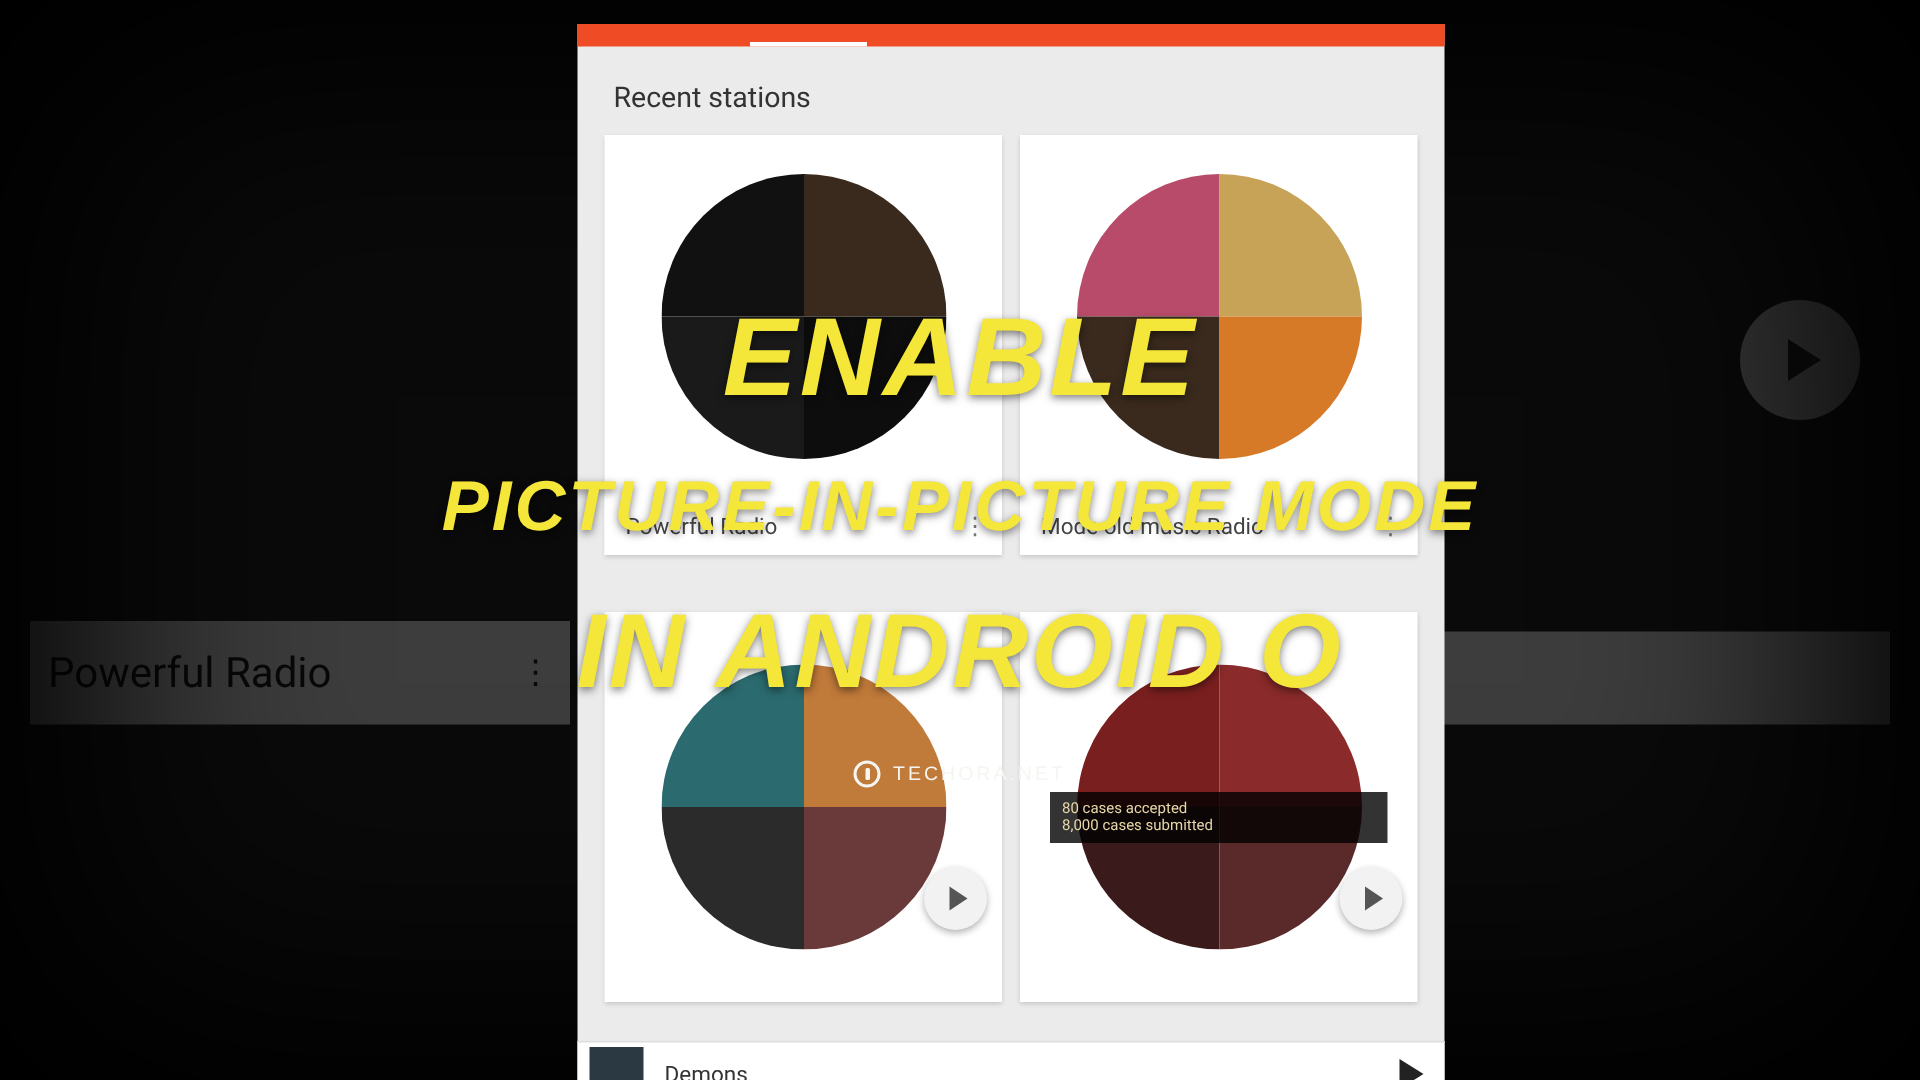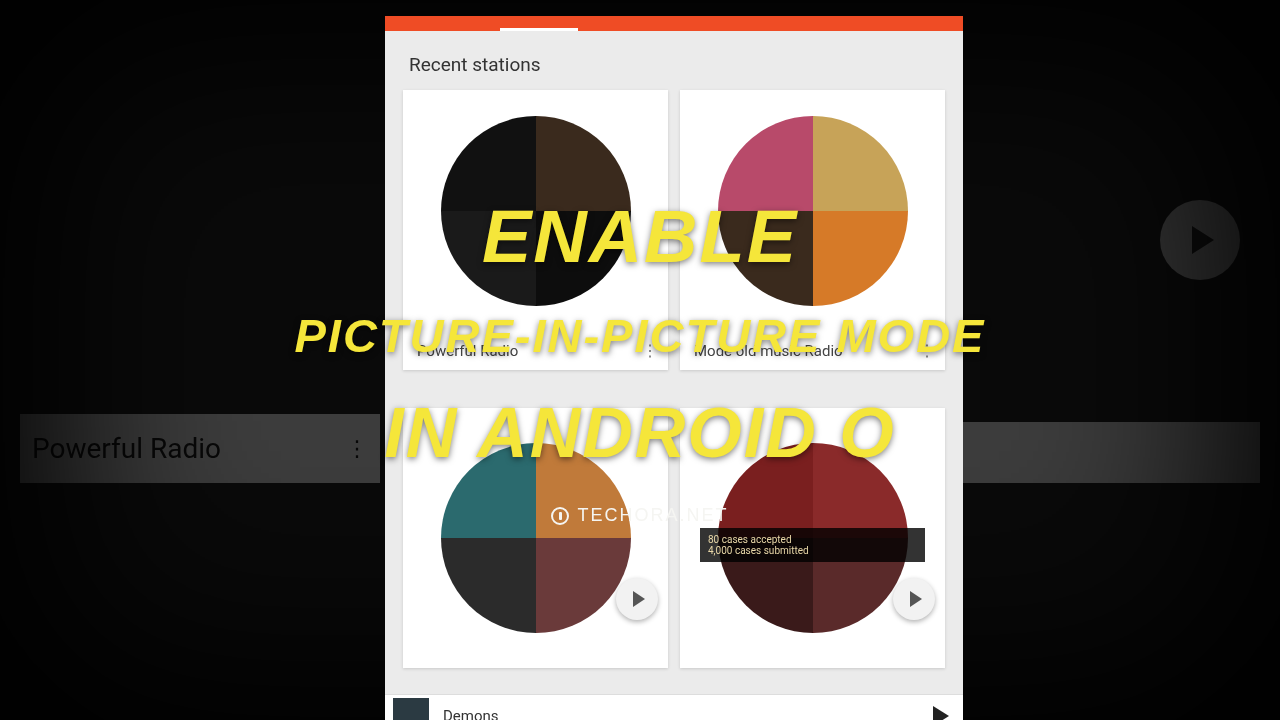--- a/index.html
+++ b/index.html
@@ -152,21 +152,21 @@
     text-transform: uppercase;
     text-shadow: 0 2px 6px rgba(0,0,0,0.5);
     font-style: italic;
   }
   .h1 { font-size: 74px; margin-bottom: 30px; }
   .h2 { font-size: 47px; margin-bottom: 30px; }
   .h3 { font-size: 70px; }
   .site {
     margin-top: 32px;
     color: #f5f5f2;
-    font-size: 18px;
+    font-size: 13px;
     letter-spacing: 2px;
     font-family: Arial, sans-serif;
     display: flex; align-items: center; gap: 8px;
   }
   .site-ico {
     width: 18px; height: 18px; border: 2px solid #f5f5f2; border-radius: 50%;
     position: relative;
   }
   .site-ico::after { content: ""; position: absolute; left: 6px; top: 3px; width: 3px; height: 8px; background: #f5f5f2; border-radius: 1px; }
 </style>
@@ -248,21 +248,21 @@
     <div class="station" style="height:260px">
       <div class="station-art">
         <div class="circle">
           <div class="q" style="background:#7a1f1f"></div>
           <div class="q" style="background:#8a2a2a"></div>
           <div class="q" style="background:#3a1a1a"></div>
           <div class="q" style="background:#5a2a2a"></div>
         </div>
         <div style="position:absolute;left:20px;right:20px;top:120px;background:rgba(0,0,0,0.8);padding:6px 8px;font-size:10px;color:#e8d7a8;text-align:left">
           <div>80 cases accepted</div>
-          <div>4,000 cases submitted</div>
+          <div>8,000 cases submitted</div>
         </div>
         <div class="playbtn"></div>
       </div>
     </div>
 
   </div>
   <div class="nowplaying">
     <div class="np-thumb"></div>
     <div class="np-title">Demons</div>
     <div class="np-play"></div>

